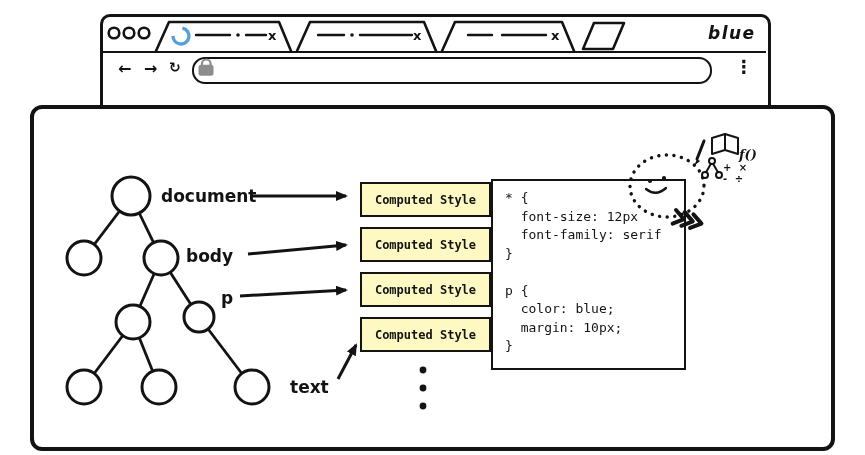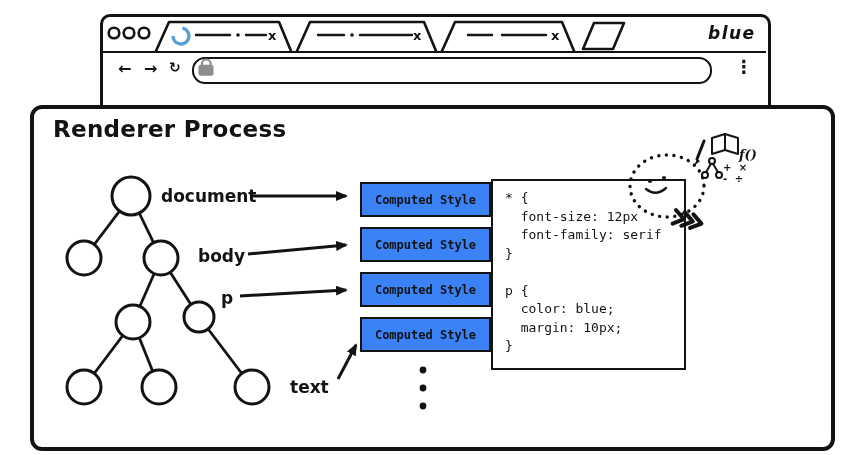--- a/index.html
+++ b/index.html
@@ -24,25 +24,25 @@
   #url-text{left:220px;top:61px;font:700 13px "DejaVu Sans",sans-serif;letter-spacing:.4px;}
   #menu-dots{left:735px;top:56px;font:800 18px "DejaVu Sans",sans-serif;}
   
   #renderer-frame{
     left:30px;top:105px;width:797px;height:338px;
     border:4px solid #131313;border-radius:12px;background:#fff;
   }
   #renderer-title{left:53px;top:116px;font:800 23px "DejaVu Sans",sans-serif;letter-spacing:.3px;}
   .tree-label{font:700 17px "DejaVu Sans",sans-serif;}
   #lbl-document{left:161px;top:186px;}
-  #lbl-body{left:198px;top:246px;}
+  #lbl-body{left:186px;top:246px;}
   #lbl-p{left:221px;top:288px;}
   #lbl-text{left:290px;top:377px;}
   .cs-box{
-    left:360px;width:127px;height:31px;background:#3b82f6;
+    left:360px;width:127px;height:31px;background:#fef9c3;
     border:2.8px solid #131313;display:flex;align-items:center;justify-content:center;
     font:700 12px "DejaVu Sans Mono","Liberation Mono",monospace;
   }
   #cs-0{top:182px}#cs-1{top:227px}#cs-2{top:272px}#cs-3{top:317px}
   #code-block{
     left:491px;top:179px;width:191px;height:187px;
     border:2.8px solid #131313;background:#fff;
   }
   #code-block pre{
     margin:8px 0 0 12px;white-space:pre;
@@ -68,21 +68,20 @@
   <span class="abs tab-close" style="left:268px">x</span>
   <span class="abs tab-close" style="left:413px">x</span>
   <span class="abs tab-close" style="left:551px">x</span>
 
   <span class="abs navglyph" style="left:118px">←</span>
   <span class="abs navglyph" style="left:144px">→</span>
   <span class="abs navglyph" style="left:169px;font-size:14px">↻</span>
   <span id="menu-dots" class="abs">⋮</span>
 
   <div id="renderer-frame" class="abs"></div>
-  <span id="renderer-title" class="abs">Renderer Process</span>
 
   <span id="lbl-document" class="abs tree-label">document</span>
   <span id="lbl-body" class="abs tree-label">body</span>
   <span id="lbl-p" class="abs tree-label">p</span>
   <span id="lbl-text" class="abs tree-label">text</span>
 
   <div id="cs-0" class="abs cs-box">Computed Style</div>
   <div id="cs-1" class="abs cs-box">Computed Style</div>
   <div id="cs-2" class="abs cs-box">Computed Style</div>
   <div id="cs-3" class="abs cs-box">Computed Style</div>

